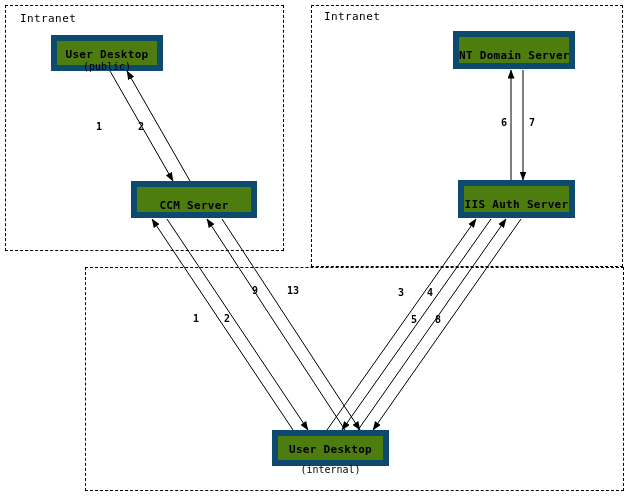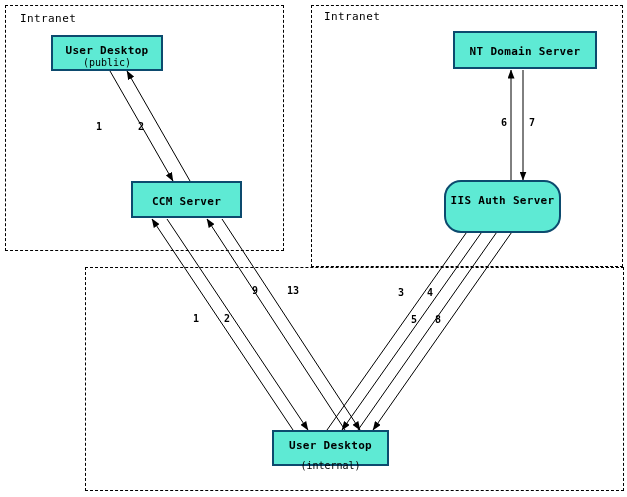--- a/index.html
+++ b/index.html
@@ -53,22 +53,22 @@
     left: 0;
   }
   .edge-label {
     font-size: 10px;
     font-weight: bold;
     text-align: center;
   }
   .node-box {
     position: absolute;
     box-sizing: border-box;
-    border: 2px solid #0c4a6e;
-    background: #5eead4;
+    border: 6px solid #0c4a6e;
+    background: #4d7c0f;
   }
   .zone-box {
     position: absolute;
     box-sizing: border-box;
     border: 1px dashed #000000;
     background: transparent;
   }
 </style>
 </head>
 <body>
@@ -102,31 +102,31 @@
   <div class="zone-box" style="left: 85px; top: 267px; width: 539px; height: 224px;"></div>
 
   <div class="zone-label" style="left: 20px; top: 12px;">Intranet</div>
   <div class="zone-label" style="left: 324px; top: 10px;">Intranet</div>
 
   <div class="node-box" style="left: 51px; top: 35px; width: 112px; height: 36px;">
     <div class="node-title" style="top: 7px; position: absolute;">User Desktop</div>
     <div class="node-sub" style="top: 20px; position: absolute;">(public)</div>
   </div>
 
-  <div class="node-box" style="left: 131px; top: 181px; width: 111px; height: 37px; padding-left: 45px;">
+  <div class="node-box" style="left: 131px; top: 181px; width: 126px; height: 37px; padding-left: 45px;">
     <div class="node-title" style="top: 12px; position: absolute;">CCM Server</div>
 
   </div>
 
-  <div class="node-box" style="left: 453px; top: 31px; width: 144px; height: 38px;">
+  <div class="node-box" style="left: 453px; top: 31px; width: 122px; height: 38px;">
     <div class="node-title" style="top: 12px; position: absolute;">NT Domain Server</div>
 
   </div>
 
-  <div class="node-box" style="left: 444px; top: 180px; width: 117px; height: 53px; border-radius: 17px;">
+  <div class="node-box" style="left: 458px; top: 180px; width: 117px; height: 38px;">
     <div class="node-title" style="top: 12px; position: absolute;">IIS Auth Server</div>
 
   </div>
 
   <div class="node-box" style="left: 272px; top: 430px; width: 117px; height: 36px;">
     <div class="node-title" style="top: 7px; position: absolute;">User Desktop</div>
     <div class="node-sub" style="top: 28px; position: absolute;">(internal)</div>
   </div>
 
   <div id="edge-label-layer">

